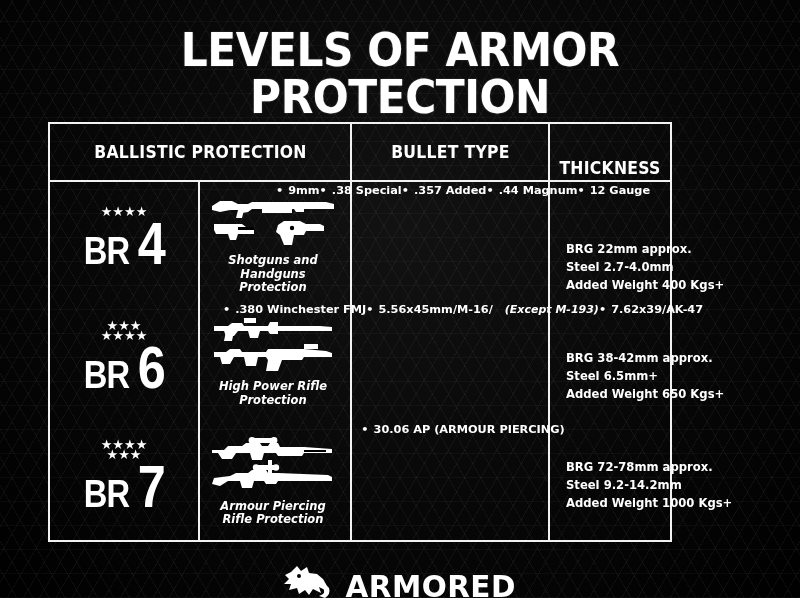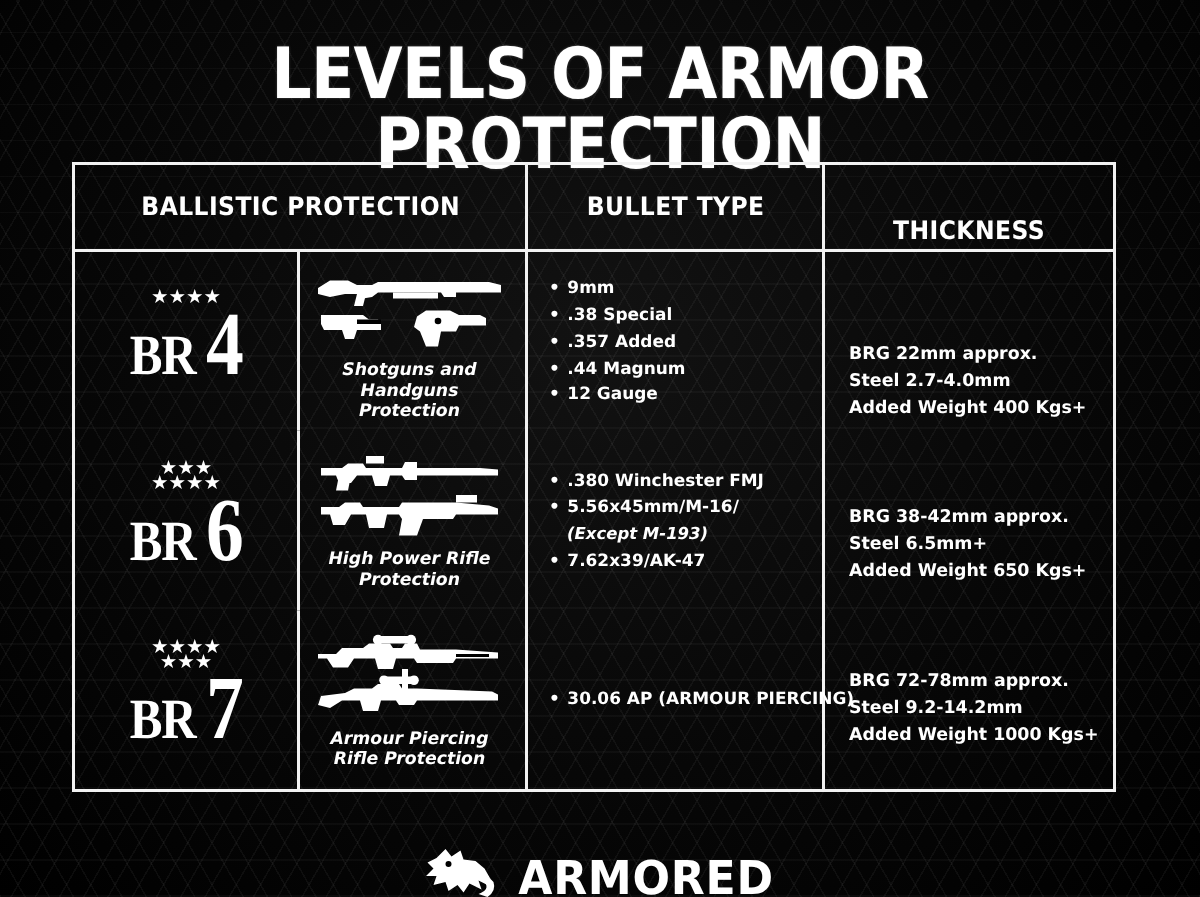--- a/index.html
+++ b/index.html
@@ -31,22 +31,22 @@
     line-height: 1;
     letter-spacing: -0.5px;
     color: #ffffff;
     transform: scaleX(0.90);
     transform-origin: center;
     text-shadow: 0 0 2px rgba(255,255,255,0.25);
   }
   
   .frame {
     position: absolute;
-    left: 48px; top: 108px;
-    width: 696px; height: 420px;
+    left: 48px; top: 122px;
+    width: 624px; height: 420px;
     border: 2px solid #f2f2f2;
     display: flex;
     flex-direction: column;
   }
   .head-row {
     height: 58px;
     display: flex;
     flex: 0 0 58px;
     border-bottom: 2px solid #f2f2f2;
   }
@@ -78,21 +78,21 @@
     width: 148px; flex: 0 0 148px;
     display: flex; flex-direction: column;
     align-items: center; justify-content: center;
     padding-bottom: 4px;
   }
   .stars { line-height: 0.78; text-align: center; margin-bottom: 1px; }
   .stars div { color: #fff; font-size: 13px; letter-spacing: 0px; white-space: nowrap; }
   .br {
     display: flex; align-items: baseline; justify-content: center;
     color: #fff;
-    font-family: Liberation Serif, serif;
+    font-family: Liberation Sans, sans-serif;
     font-weight: 700;
   }
   .br .br-t { font-size: 38px; transform: scaleX(0.86); letter-spacing: -1px; }
   .br .br-n { font-size: 60px; transform: scaleX(0.84); margin-left: 2px; line-height: 0.85; }
 
   .gun-zone {
     flex: 1; height: 100%;
     display: flex; flex-direction: column;
     align-items: center; justify-content: center;
     border-left: 2px solid #f2f2f2;
@@ -101,22 +101,22 @@
   .gun-art { width: 130px; height: 62px; display: block; }
   .gun-cap {
     margin-top: 4px;
     font-family: "DejaVu Sans", sans-serif;
     font-style: italic; font-weight: 700;
     font-size: 11.5px; line-height: 1.18;
     color: #fff; text-align: center;
   }
   
   .bul-col { display: flex; flex-direction: column; height: 100%; }
-  .bul-cell { flex: 1 1 33.333%; display: flex; flex-direction: column;
-              justify-content: center; padding: 0 6px 0 14px; }
+  .bul-cell { flex: 1 1 33.333%; display: flex; flex-direction: row;
+              justify-content: center; padding: 0 6px 0 32px; }
   .bul-cell.c3 { justify-content: center; }
   .bul {
     color: #fff; font-family: "DejaVu Sans", sans-serif;
     font-weight: 700; font-size: 11.3px; line-height: 1.58;
     white-space: nowrap;
   }
   .bul::before { content: "\2022"; margin-right: 5px; }
   .bul.sub { font-style: italic; font-weight: 700; padding-left: 12px; font-size: 11px; }
   .bul.sub::before { content: ""; margin: 0; }
 

